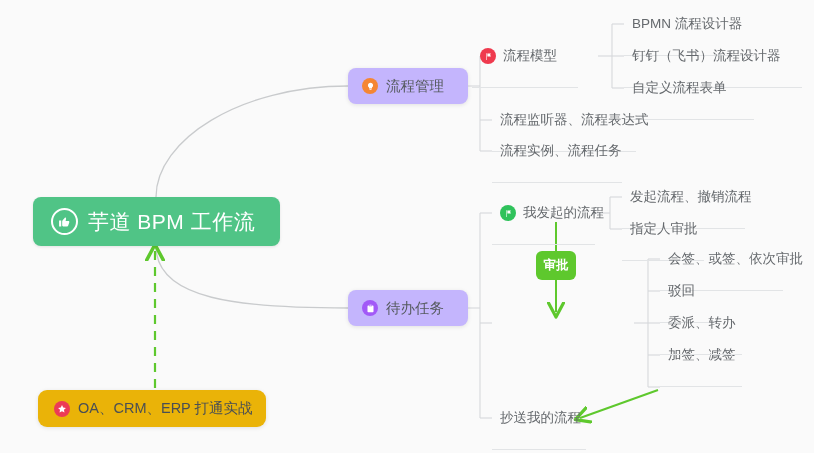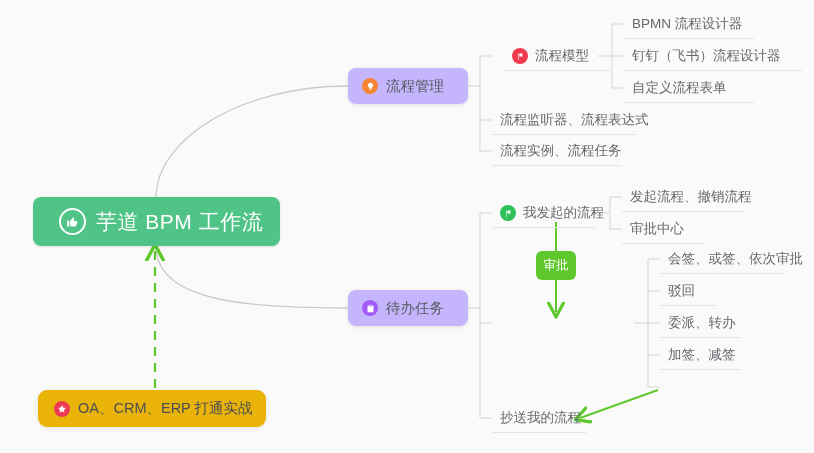--- a/index.html
+++ b/index.html
@@ -29,21 +29,21 @@
   .root-node {
     position: absolute;
     left: 33px;
     top: 197px;
     width: 247px;
     height: 49px;
     background: #50c486;
     border-radius: 8px;
     display: flex;
     align-items: center;
-    padding-left: 26px;
+    padding-left: 18px;
     box-sizing: border-box;
     box-shadow: 0 1px 3px rgba(0,0,0,0.10);
   }
   .root-label {
     color: #ffffff;
     font-size: 21px;
     letter-spacing: 0.5px;
     margin-left: 10px;
     white-space: nowrap;
   }
@@ -88,21 +88,21 @@
     font-size: 14.5px;
     color: #4a4f54;
   }
 
   
   .leaf {
     position: absolute;
     font-size: 13.5px;
     color: #65696d;
     white-space: nowrap;
-    padding: 3px 8px 5px 8px;
+    padding: 3px 8px 22px 8px;
     border-bottom: 1px solid #e2e4e6;
     box-sizing: border-box;
     line-height: 18px;
   }
   .leaf.with-icon {
     display: flex;
     align-items: center;
   }
   .leaf.with-icon .leaf-text {
     margin-left: 7px;
@@ -143,20 +143,21 @@
     position: absolute;
     left: 536px;
     top: 251px;
     width: 40px;
     height: 29px;
     background: #5ec82d;
     border-radius: 6px;
     display: flex;
     align-items: center;
     justify-content: center;
+    font-weight: bold;
   }
   #appr-badge span {
     color: #ffffff;
     font-size: 12.5px;
     white-space: nowrap;
   }
 </style>
 </head>
 <body>
 
@@ -223,21 +224,21 @@
 
   <div class="branch-node" id="branch-flow">
     <span class="ic ic-orange">
       <svg width="9" height="9" viewBox="0 0 24 24" fill="#ffffff">
         <path d="M12 2a7 7 0 0 0-4 12.7V17h8v-2.3A7 7 0 0 0 12 2zM9 19h6v1.2c0 .6-.5 1.1-1.1 1.1h-3.8c-.6 0-1.1-.5-1.1-1.1V19z"></path>
       </svg>
     </span>
     <span class="branch-label">流程管理</span>
   </div>
 
-  <div class="leaf with-icon" style="left:504px; top:44px; width:106px;">
+  <div class="leaf with-icon" style="left:472px; top:44px; width:106px;">
     <span class="ic ic-red">
       <svg width="9" height="9" viewBox="0 0 24 24" fill="#ffffff">
         <path d="M6 3h1.6v18H6zM9 4h9.5l-2.2 3.6L18.5 12H9z"></path>
       </svg>
     </span>
     <span class="leaf-text">流程模型</span>
   </div>
 
   <div class="leaf" style="left:624px; top:12px; width:130px;">BPMN 流程设计器</div>
   <div class="leaf" style="left:624px; top:44px; width:178px;">钉钉（飞书）流程设计器</div>
@@ -257,21 +258,21 @@
 
   <div class="leaf with-icon" style="left:492px; top:201px; width:103px;">
     <span class="ic ic-green">
       <svg width="9" height="9" viewBox="0 0 24 24" fill="#ffffff">
         <path d="M6 3h1.6v18H6zM9 4h9.5l-2.2 3.6L18.5 12H9z"></path>
       </svg>
     </span>
     <span class="leaf-text">我发起的流程</span>
   </div>
   <div class="leaf" style="left:622px; top:185px; width:123px;">发起流程、撤销流程</div>
-  <div class="leaf" style="left:622px; top:217px; width:82px;">审批中心</div>
+  <div class="leaf" style="left:622px; top:217px; width:82px;">指定人审批</div>
 
 
   <div class="leaf" style="left:660px; top:247px; width:123px;">会签、或签、依次审批</div>
   <div class="leaf" style="left:660px; top:279px; width:56px;">驳回</div>
   <div class="leaf" style="left:660px; top:343px; width:82px;">加签、减签</div>
   <div class="leaf" style="left:660px; top:311px; width:82px;">委派、转办</div>
 
   <div class="leaf" style="left:492px; top:406px; width:94px;">抄送我的流程</div>
 
   <div id="appr-badge">

